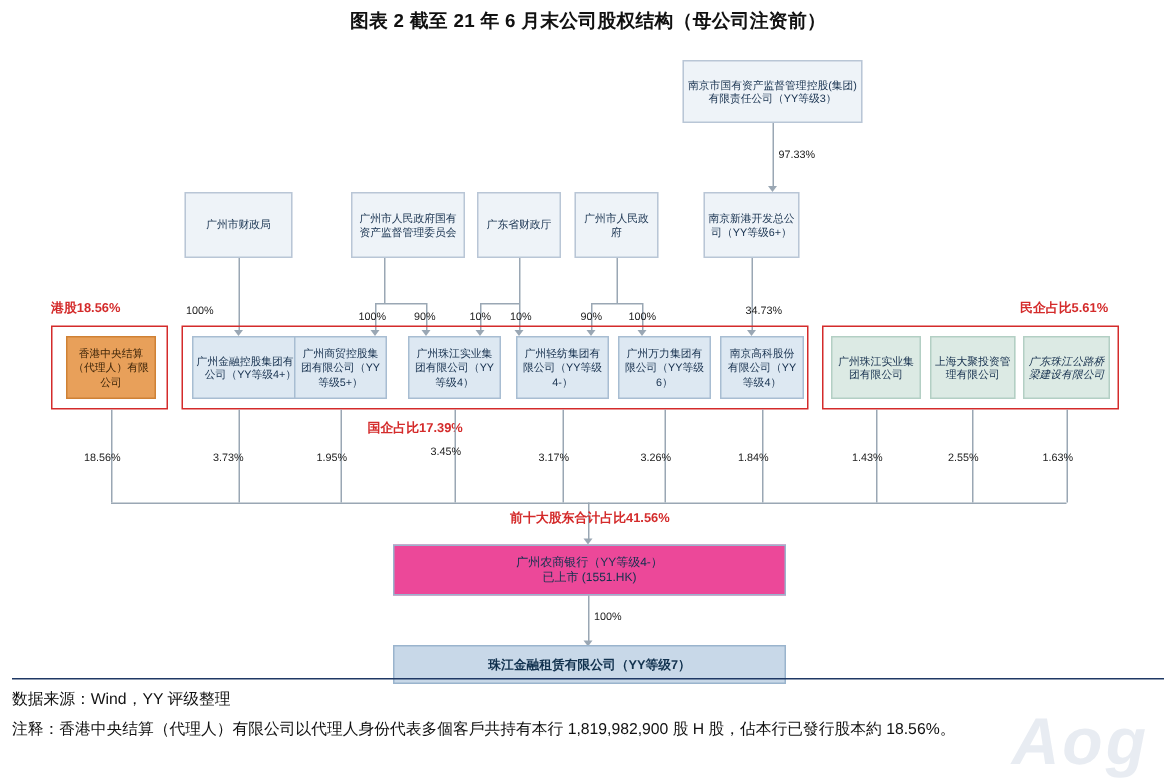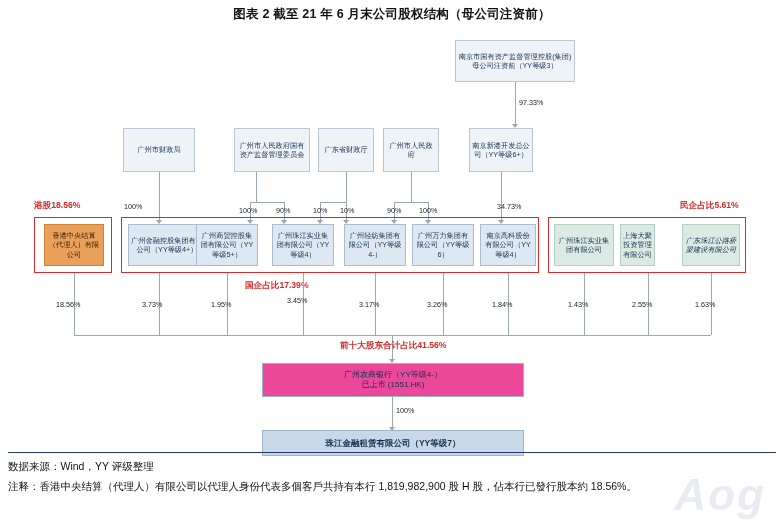--- a/index.html
+++ b/index.html
@@ -144,21 +144,21 @@
 </style>
 </head>
 <body>
 
 <div id="page">
 
   <div class="title">图表 2 截至 21 年 6 月末公司股权结构（母公司注资前）</div>
 
   <div class="diagram">
 
-    <div class="box" style="left:455px; top:16px; width:120px; height:42px;">南京市国有资产监督管理控股(集团)母公司注资前（YY等级3）</div>
+    <div class="box" style="left:455px; top:16px; width:120px; height:42px;">南京市国有资产监督管理控股(集团)有限责任公司（YY等级3）</div>
 
     <div class="line v" style="left:515px; top:58px; height:44px;"></div>
     <div class="arrow" style="left:512px; top:100px;"></div>
     <div class="pct" style="left:519px; top:74px;">97.33%</div>
 
     <div class="box" style="left:123px; top:104px; width:72px; height:44px;">广州市财政局</div>
 
     <div class="box" style="left:234px; top:104px; width:76px; height:44px;">广州市人民政府国有资产监督管理委员会</div>
 
     <div class="box" style="left:318px; top:104px; width:56px; height:44px;">广东省财政厅</div>
@@ -222,21 +222,21 @@
     <div class="box blue-mid" style="left:272px; top:200px; width:62px; height:42px;">广州珠江实业集团有限公司（YY等级4）</div>
 
     <div class="box blue-mid" style="left:344px; top:200px; width:62px; height:42px;">广州轻纺集团有限公司（YY等级4-）</div>
 
     <div class="box blue-mid" style="left:412px; top:200px; width:62px; height:42px;">广州万力集团有限公司（YY等级6）</div>
 
     <div class="box blue-mid" style="left:480px; top:200px; width:56px; height:42px;">南京高科股份有限公司（YY等级4）</div>
 
     <div class="box teal" style="left:554px; top:200px; width:60px; height:42px;">广州珠江实业集团有限公司</div>
 
-    <div class="box teal" style="left:620px; top:200px; width:35px; height:42px;">上海大聚投资管理有限公司</div>
+    <div class="box teal" style="left:620px; top:200px; width:57px; height:42px;">上海大聚投资管理有限公司</div>
 
     <div class="box teal" style="left:682px; top:200px; width:58px; height:42px;font-style:italic;">广东珠江公路桥梁建设有限公司</div>
 
     <div class="line v" style="left:74px;  top:249px; height:62px;"></div>
     <div class="line v" style="left:159px; top:249px; height:62px;"></div>
     <div class="line v" style="left:227px; top:249px; height:62px;"></div>
     <div class="line v" style="left:303px; top:249px; height:62px;"></div>
     <div class="line v" style="left:375px; top:249px; height:62px;"></div>
     <div class="line v" style="left:443px; top:249px; height:62px;"></div>
     <div class="line v" style="left:508px; top:249px; height:62px;"></div>

